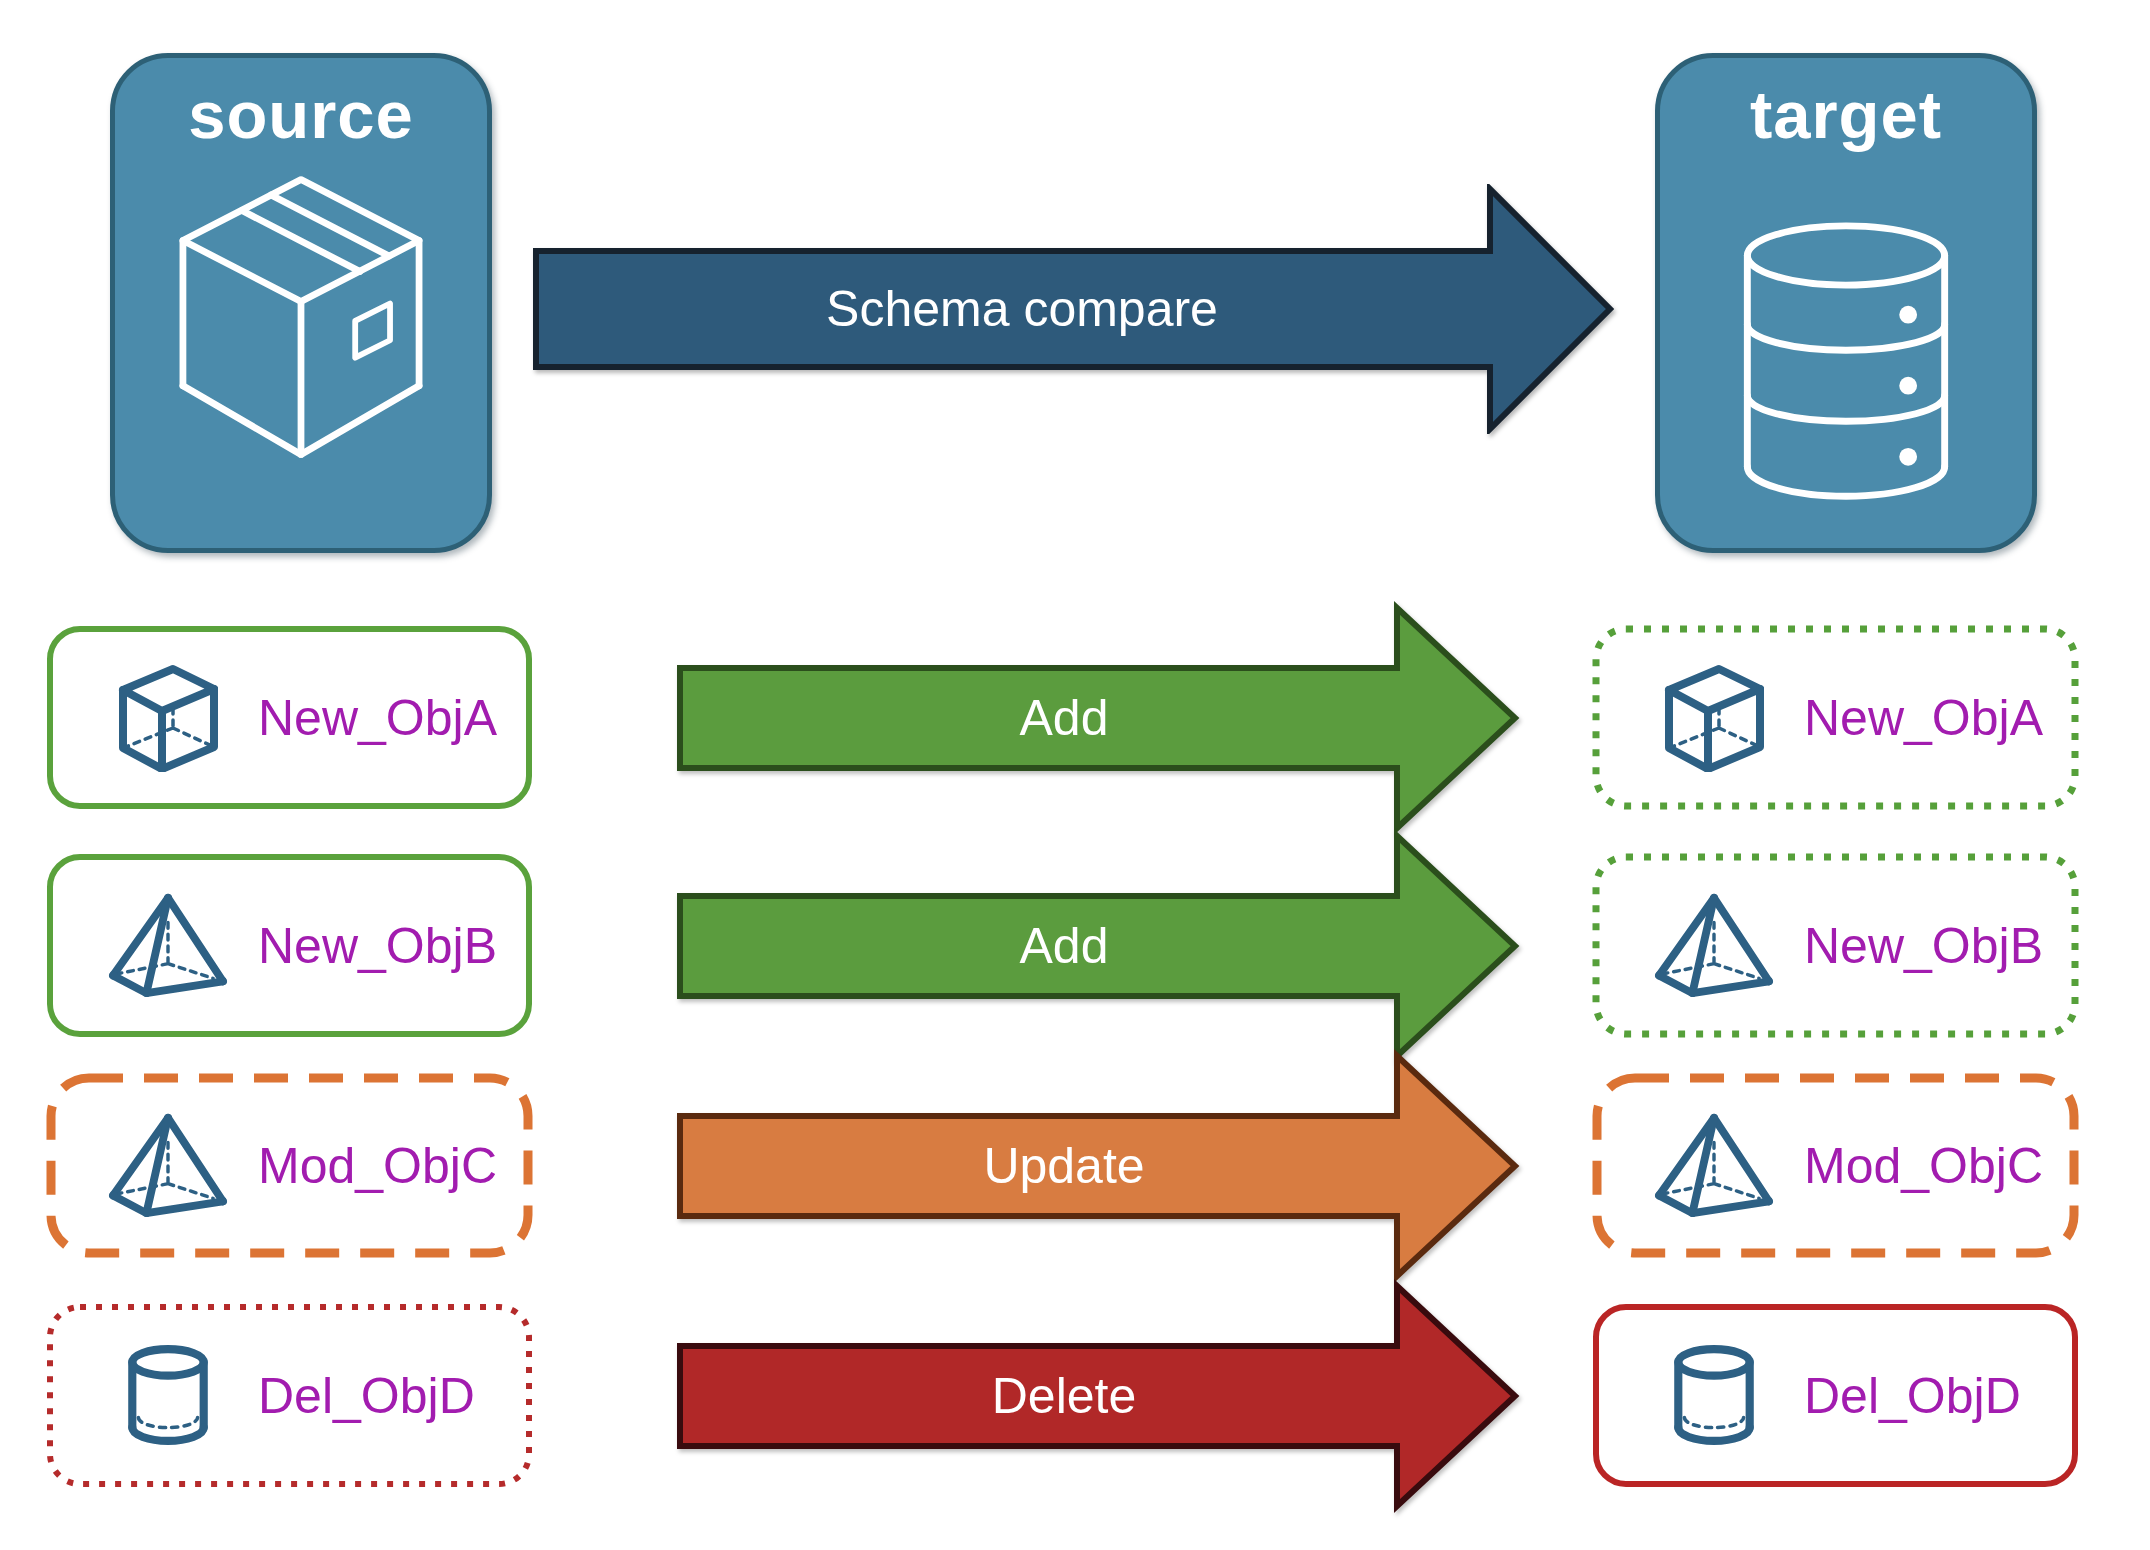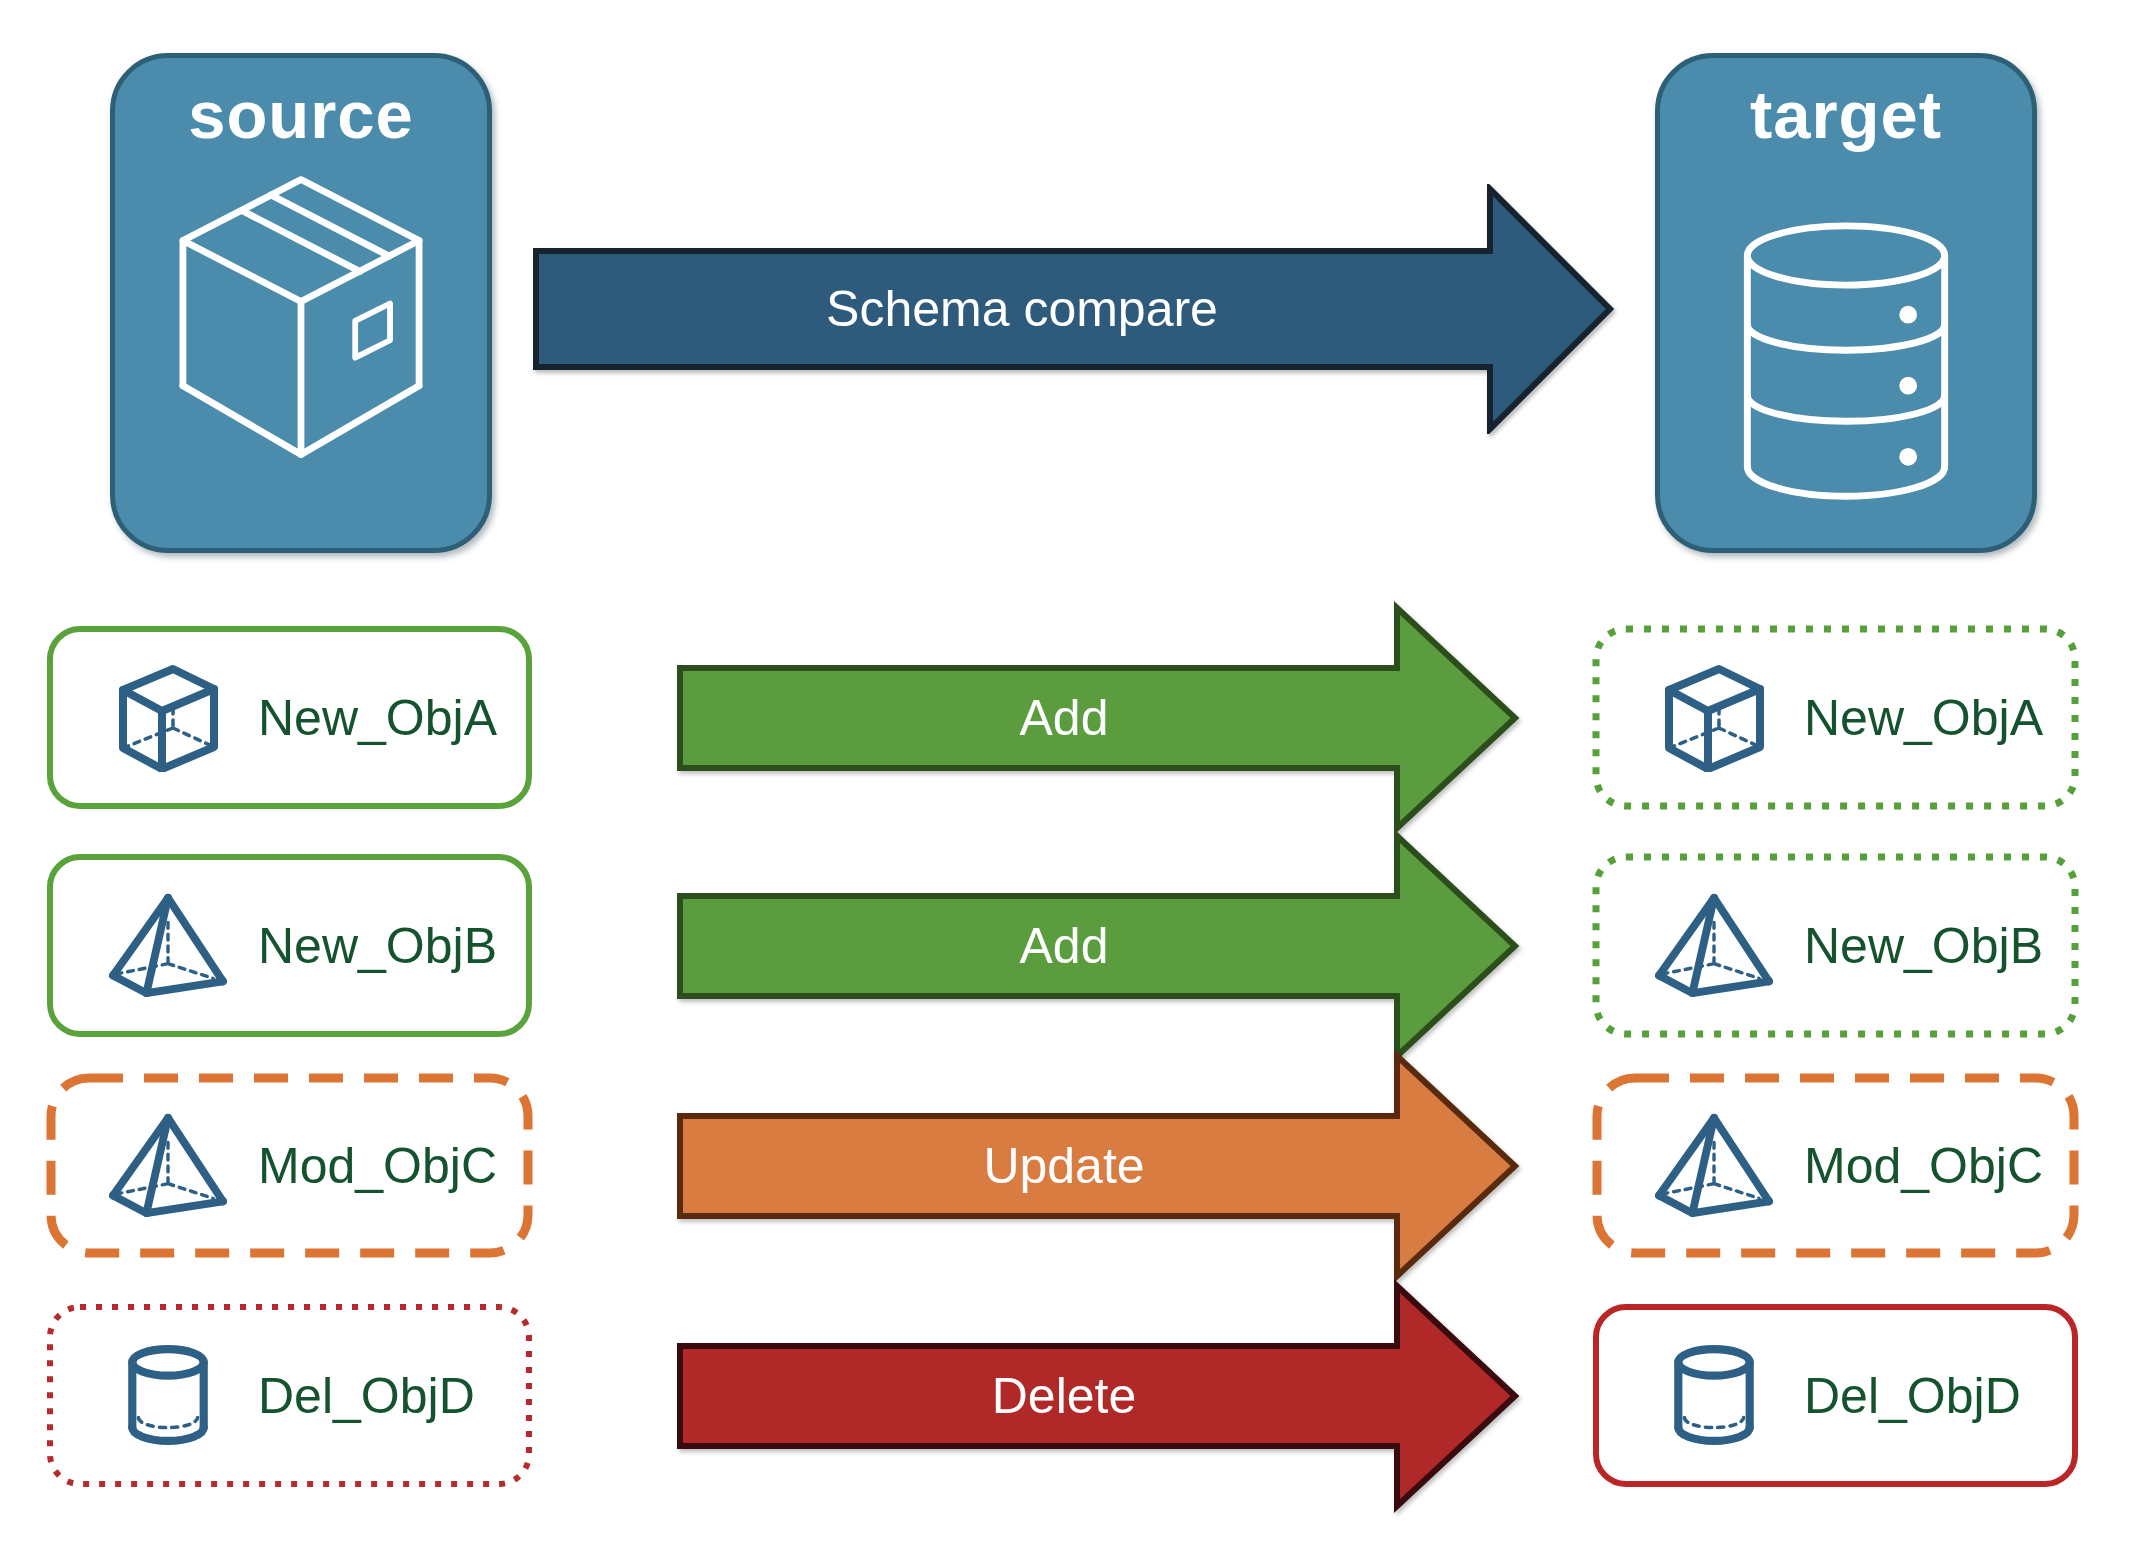--- a/index.html
+++ b/index.html
@@ -50,21 +50,21 @@
   .bs-green-solid  {fill:none;stroke:#5aa23c;stroke-width:6;}
   .bs-green-dotted {fill:none;stroke:#56a03a;stroke-width:7;stroke-dasharray:7 11;}
   .bs-orange-dashed{fill:none;stroke:#dc7434;stroke-width:9;stroke-dasharray:34 21;}
   .bs-red-dotted   {fill:none;stroke:#b52b2b;stroke-width:6;stroke-dasharray:6 10;}
   .bs-red-solid    {fill:none;stroke:#ba2525;stroke-width:6;}
   .icon-slot{width:132px;display:flex;justify-content:center;align-items:center;z-index:1;}
   .obj-icon{color:#2d6084;}
   .cube-icon{width:100px;height:108px;}
   .pyramid-icon{width:122px;height:106px;}
   .cylinder-icon{width:88px;height:102px;}
-  .obj-label{font-size:50px;color:#14532d;z-index:1;white-space:nowrap;}
+  .obj-label{font-size:50px;color:#a21caf;z-index:1;white-space:nowrap;}
   .defs-holder{position:absolute;width:0;height:0;overflow:hidden;}
 </style>
 </head>
 <body>
 
 <svg class="defs-holder" aria-hidden="true">
   <defs>
     <symbol id="sym-cube" viewBox="0 0 100 108">
       <g fill="none" stroke="currentColor" stroke-width="8" stroke-linejoin="round" stroke-linecap="round">
         <path d="M55 5 L96 25 L44 47 L5 26 Z"></path>

